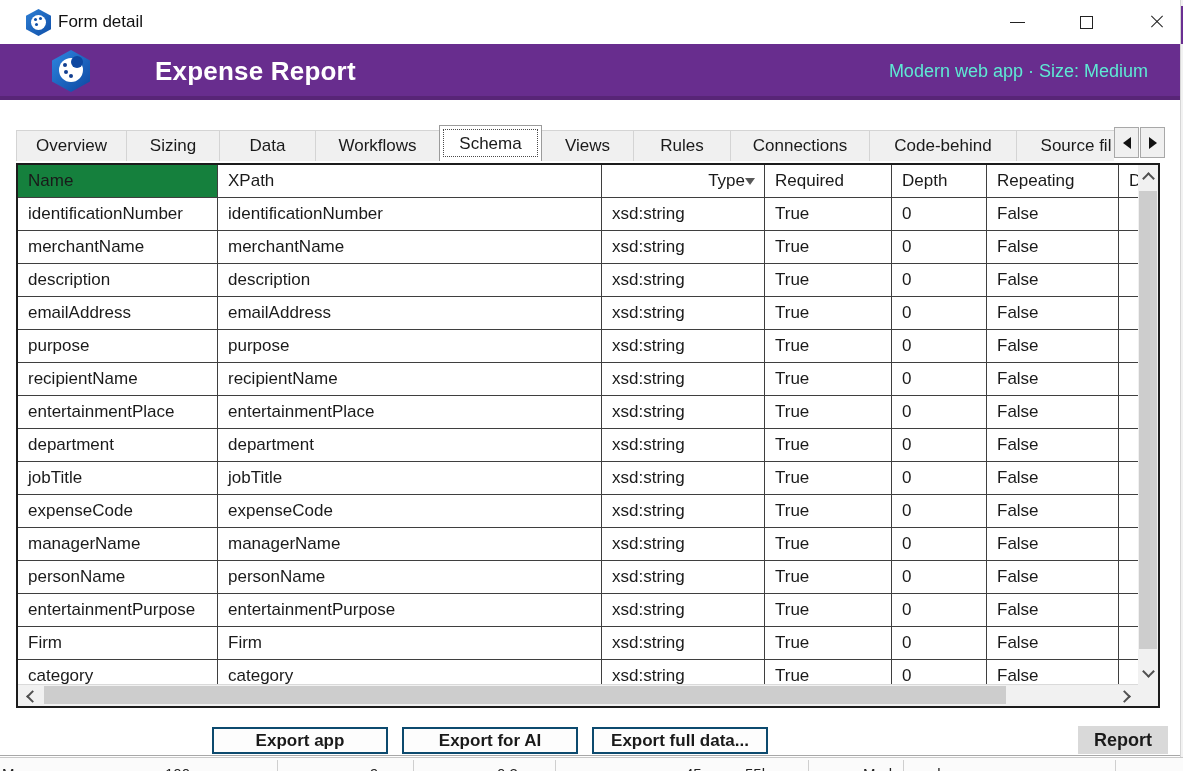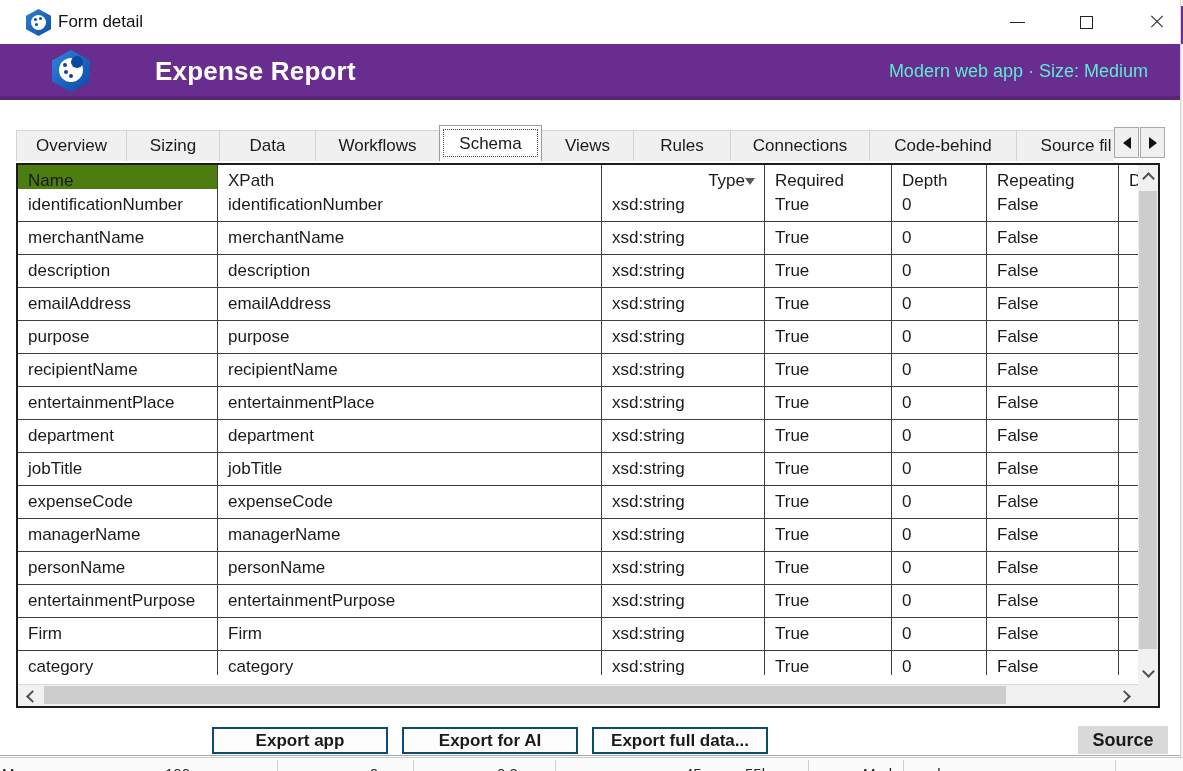--- a/index.html
+++ b/index.html
@@ -60,24 +60,24 @@
   .tri-right{ width:0; height:0; border-left:8px solid #111; border-top:6px solid transparent; border-bottom:6px solid transparent; }
 
   
   #grid { left:16px; top:163px; width:1144px; height:545px; border:2px solid #1c1c1c; background:#fff; }
   #grid-header { left:0; top:0; width:1120px; height:33px; display:flex; border-bottom:1px solid #3f3f3f; background:#fff; }
   .hcell, .cell { flex:0 0 auto; padding-left:10px; line-height:32px; font-size:17px;
     border-right:1px solid #3f3f3f; overflow:hidden; white-space:nowrap; }
   .w-name{width:200px} .w-xpath{width:384px} .w-type{width:163px}
   .w-req{width:127px} .w-depth{width:95px} .w-rep{width:132px}
   .w-last{flex:1 1 auto; border-right:none;}
-  .hcell.w-name { background:#4d7c0f; }
+  .hcell.w-name { background:#15803d; }
   .hcell.w-type { display:flex; align-items:center; justify-content:flex-end; padding-right:9px; }
   .tri-down { width:0; height:0; border-top:7px solid #595959; border-left:5px solid transparent; border-right:5px solid transparent; }
-  #grid-body { left:0; top:24px; width:1120px; height:486px; overflow:hidden; }
+  #grid-body { left:0; top:33px; width:1120px; height:486px; overflow:hidden; }
   .grow { display:flex; height:33px; border-bottom:1px solid #3f3f3f; background:#fff; }
 
   
   #vscroll { left:1120px; top:0; width:20px; height:519px; background:#f1f1f1; }
   #vthumb { left:1px; top:26px; width:18px; height:458px; background:#cdcdcd; }
   .chev { width:9px; height:9px; border-left:2px solid #505050; border-top:2px solid #505050; }
   .chev-up{ transform:rotate(45deg); } .chev-down{ transform:rotate(225deg); }
   .chev-left{ transform:rotate(-45deg);} .chev-right{ transform:rotate(135deg);}
   .sbtn { display:flex; align-items:center; justify-content:center; }
   #vscroll-up { left:1120px; top:2px; width:20px; height:22px; }
@@ -331,21 +331,21 @@
         <span class="chev chev-left"></span>
       </div>
     <div id="hscroll-right" class="abs sbtn">
         <span class="chev chev-right"></span>
       </div>
   </div>
 
   <div id="btn-export-app" class="abs export-btn">Export app</div>
   <div id="btn-export-ai" class="abs export-btn">Export for AI</div>
   <div id="btn-export-full" class="abs export-btn">Export full data...</div>
-  <div id="btn-close-dlg" class="abs">Source</div>
+  <div id="btn-close-dlg" class="abs">Report</div>
 
   <div id="bottom-edge" class="abs"></div>
   <div id="bottom-strip" class="abs">
       <span class="bdiv" style="left: 277px;"></span>
       <span class="bdiv" style="left: 413px;"></span>
       <span class="bdiv" style="left: 555px;"></span>
       <span class="bdiv" style="left: 808px;"></span>
       <span class="bdiv" style="left: 903px;"></span>
       <span class="bdiv" style="left: 1115px;"></span>
       <span class="bfrag" style="left: 2px;">M</span>

